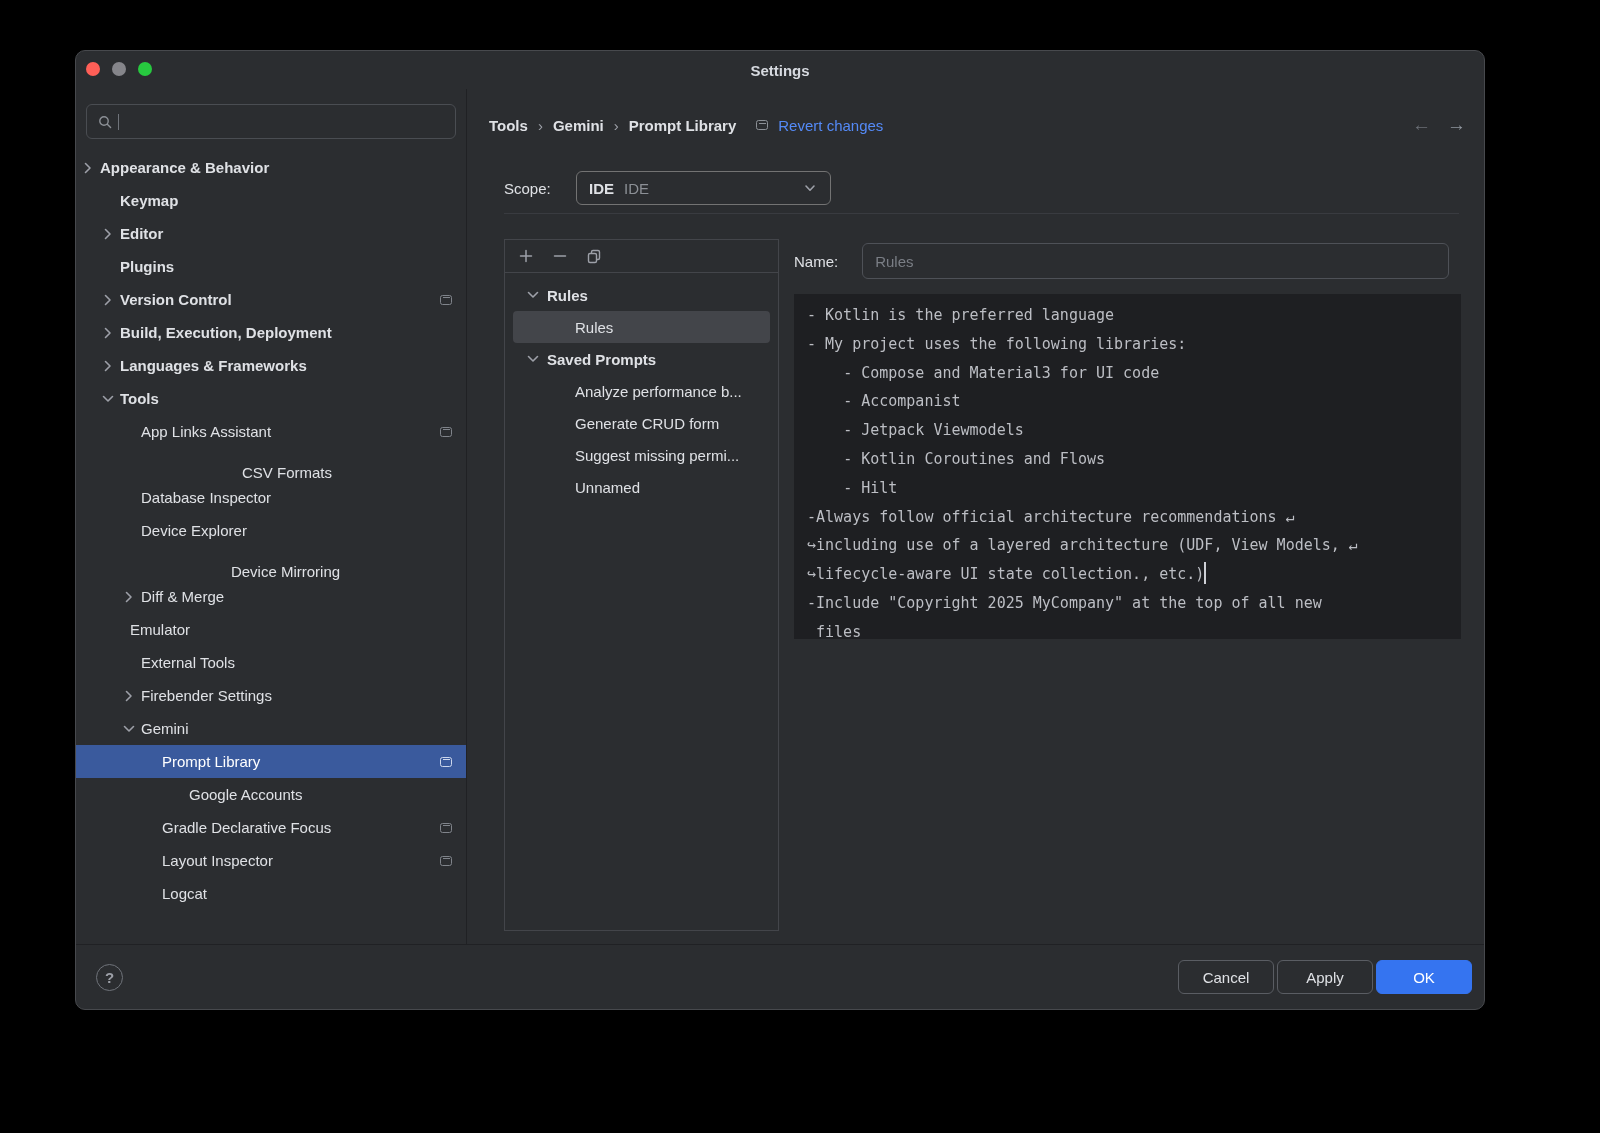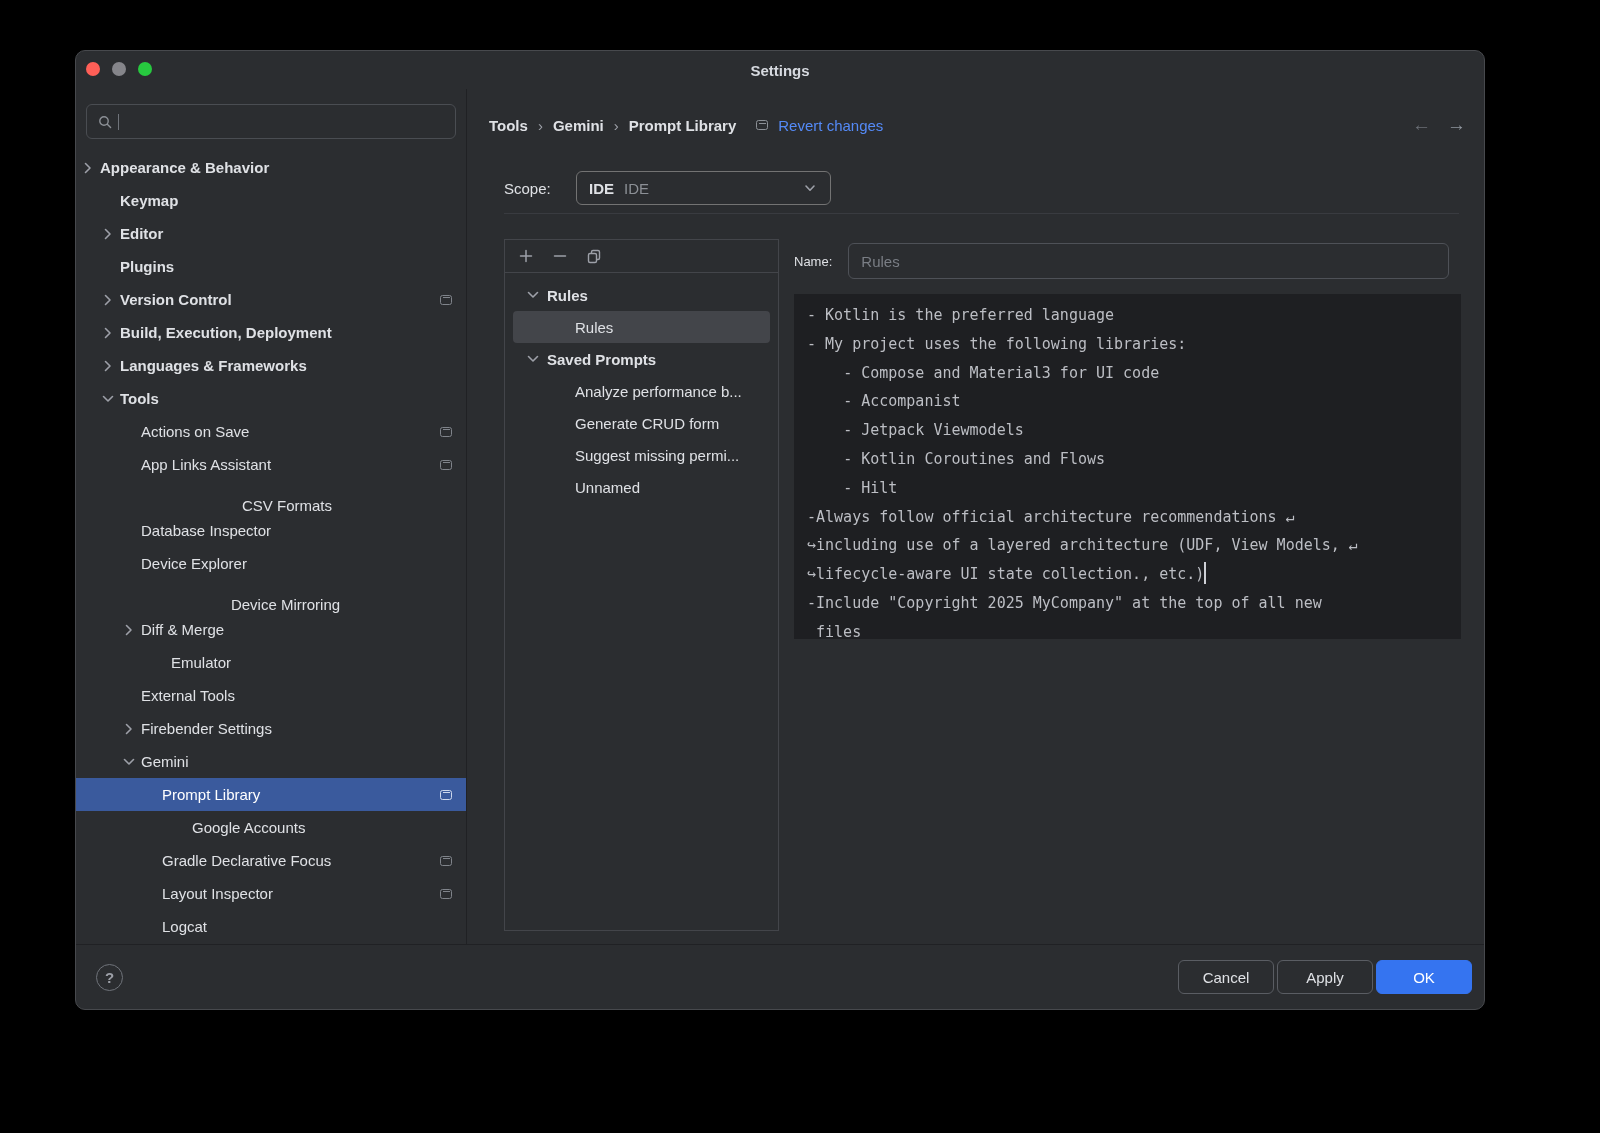--- a/index.html
+++ b/index.html
@@ -70,21 +70,21 @@
   .tbtn{width:26px;height:26px;display:inline-flex;align-items:center;justify-content:center;border-radius:4px;cursor:pointer}
   .tree{padding-top:6px}
   .tree-row{height:32px;display:flex;align-items:center;font-size:15px;cursor:default}
   .tree-row.group{padding-left:16px}
   .tree-row.group .tree-label{font-weight:700;margin-left:2px}
   .tree-row.item{margin:0 8px;padding-left:62px;border-radius:4px}
   .tree-row.item.selected{background:#43454a}
 
   
   .name-row{position:absolute;left:327px;top:154px;right:35px;height:36px;display:flex;align-items:center}
-  .name-row label{font-size:13px;margin-right:16px;flex:none}
+  .name-row label{font-size:15px;margin-right:24px;flex:none}
   .name-row input{flex:1;height:36px;background:var(--window-bg);border:1px solid #4e5157;border-radius:6px;color:#7a7e85;font:15px "Liberation Sans",sans-serif;padding:0 12px;outline:none}
   .editor-wrap{position:absolute;left:327px;top:205px;width:667px;height:345px;background:var(--editor-bg)}
   .prompt-text{width:100%;height:100%;padding:7px 13px;white-space:pre-wrap;overflow:hidden;font:15px/28.8px "DejaVu Sans Mono",monospace;color:#bcbec4}
   .caret-bar{position:absolute;left:410px;top:268px;width:1.5px;height:22px;background:#ced0d6}
 
   
   .footer{position:absolute;left:0;right:0;bottom:0;height:65px;border-top:1px solid #202124;display:flex;align-items:center;padding:0 12px 0 20px}
   .help{width:27px;height:27px;border-radius:50%;border:1.6px solid #6f737a;color:#9da0a8;display:flex;align-items:center;justify-content:center;font-size:15px;font-weight:700;cursor:pointer}
   .btns{margin-left:auto;display:flex;gap:3px}
   .btn{height:34px;min-width:96px;padding:0 18px;border-radius:6px;border:1px solid #5a5d63;background:transparent;color:#dfe1e5;font:15px "Liberation Sans",sans-serif;cursor:pointer}
@@ -169,25 +169,20 @@
             <div class="nav-row bold" style="padding-left: 20px;">
               <span class="chevslot">
                 <svg width="16" height="16" viewBox="0 0 16 16" fill="none">
                   <polyline points="3.5,5.5 8,10 12.5,5.5" stroke="currentColor" stroke-width="1.6" stroke-linecap="round" stroke-linejoin="round"></polyline>
                 </svg>
               </span>
               <span class="nav-label">Tools</span>
             </div>
             <div class="nav-row" style="padding-left: 41px;">
               <span class="chevslot"></span>
-              <span class="nav-label">Actions on Save</span>
-              <span class="winbadge"></span>
-            </div>
-            <div class="nav-row" style="padding-left: 41px;">
-              <span class="chevslot"></span>
               <span class="nav-label">App Links Assistant</span>
               <span class="winbadge"></span>
             </div>
             <div class="nav-row" style="padding-left: 32px; flex-direction: column;">
               <span class="chevslot"></span>
               <span class="nav-label">CSV Formats</span>
             </div>
             <div class="nav-row" style="padding-left: 41px;">
               <span class="chevslot"></span>
               <span class="nav-label">Database Inspector</span>
@@ -201,21 +196,21 @@
               <span class="nav-label">Device Mirroring</span>
             </div>
             <div class="nav-row" style="padding-left: 41px;">
               <span class="chevslot">
                 <svg width="16" height="16" viewBox="0 0 16 16" fill="none">
                   <polyline points="5.5,3.5 10,8 5.5,12.5" stroke="currentColor" stroke-width="1.6" stroke-linecap="round" stroke-linejoin="round"></polyline>
                 </svg>
               </span>
               <span class="nav-label">Diff &amp; Merge</span>
             </div>
-            <div class="nav-row" style="padding-left: 41px; gap: 30px;">
+            <div class="nav-row" style="padding-left: 30px;">
               <span class="chevslot"></span>
               <span class="nav-label">Emulator</span>
             </div>
             <div class="nav-row" style="padding-left: 41px;">
               <span class="chevslot"></span>
               <span class="nav-label">External Tools</span>
             </div>
             <div class="nav-row" style="padding-left: 41px;">
               <span class="chevslot">
                 <svg width="16" height="16" viewBox="0 0 16 16" fill="none">
@@ -230,21 +225,21 @@
                   <polyline points="3.5,5.5 8,10 12.5,5.5" stroke="currentColor" stroke-width="1.6" stroke-linecap="round" stroke-linejoin="round"></polyline>
                 </svg>
               </span>
               <span class="nav-label">Gemini</span>
             </div>
             <div class="nav-row selected" style="padding-left: 62px;">
               <span class="chevslot"></span>
               <span class="nav-label">Prompt Library</span>
               <span class="winbadge"></span>
             </div>
-            <div class="nav-row" style="padding-left: 92px;">
+            <div class="nav-row" style="padding-left: 44px; margin-left: 45px;">
               <span class="chevslot"></span>
               <span class="nav-label">Google Accounts</span>
             </div>
             <div class="nav-row" style="padding-left: 62px;">
               <span class="chevslot"></span>
               <span class="nav-label">Gradle Declarative Focus</span>
               <span class="winbadge"></span>
             </div>
             <div class="nav-row" style="padding-left: 62px;">
               <span class="chevslot"></span>

